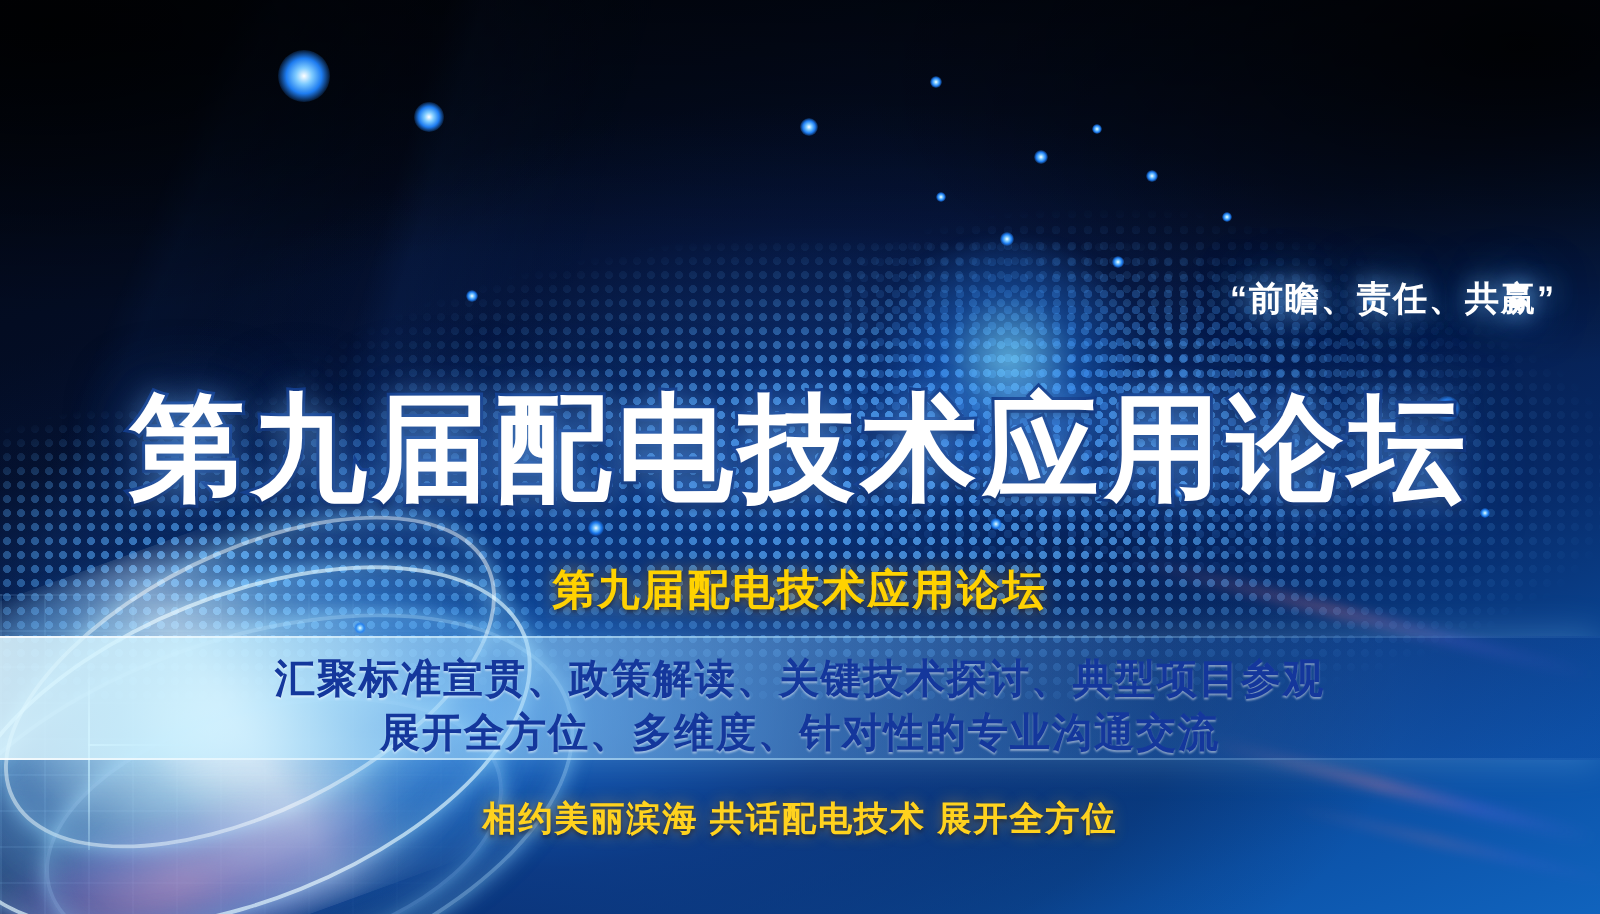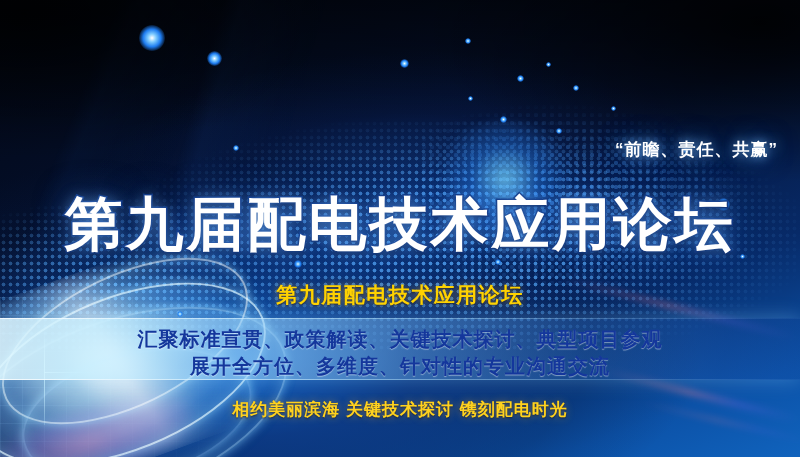--- a/index.html
+++ b/index.html
@@ -389,16 +389,16 @@
 
 
     <div class="venue-line">第九届配电技术应用论坛</div>
 
     <div class="light-band"></div>
 
     <div class="band-line band-line-2">展开全方位、多维度、针对性的专业沟通交流</div>
 
     <div class="band-line band-line-1">汇聚标准宣贯、政策解读、关键技术探讨、典型项目参观</div>
 
-    <div class="bottom-line">相约美丽滨海  关键技术探讨  镌刻配电时光</div>
+    <div class="bottom-line">相约美丽滨海  共话配电技术  展开全方位</div>
 
   </div>
 </div>
 
 </body></html>

